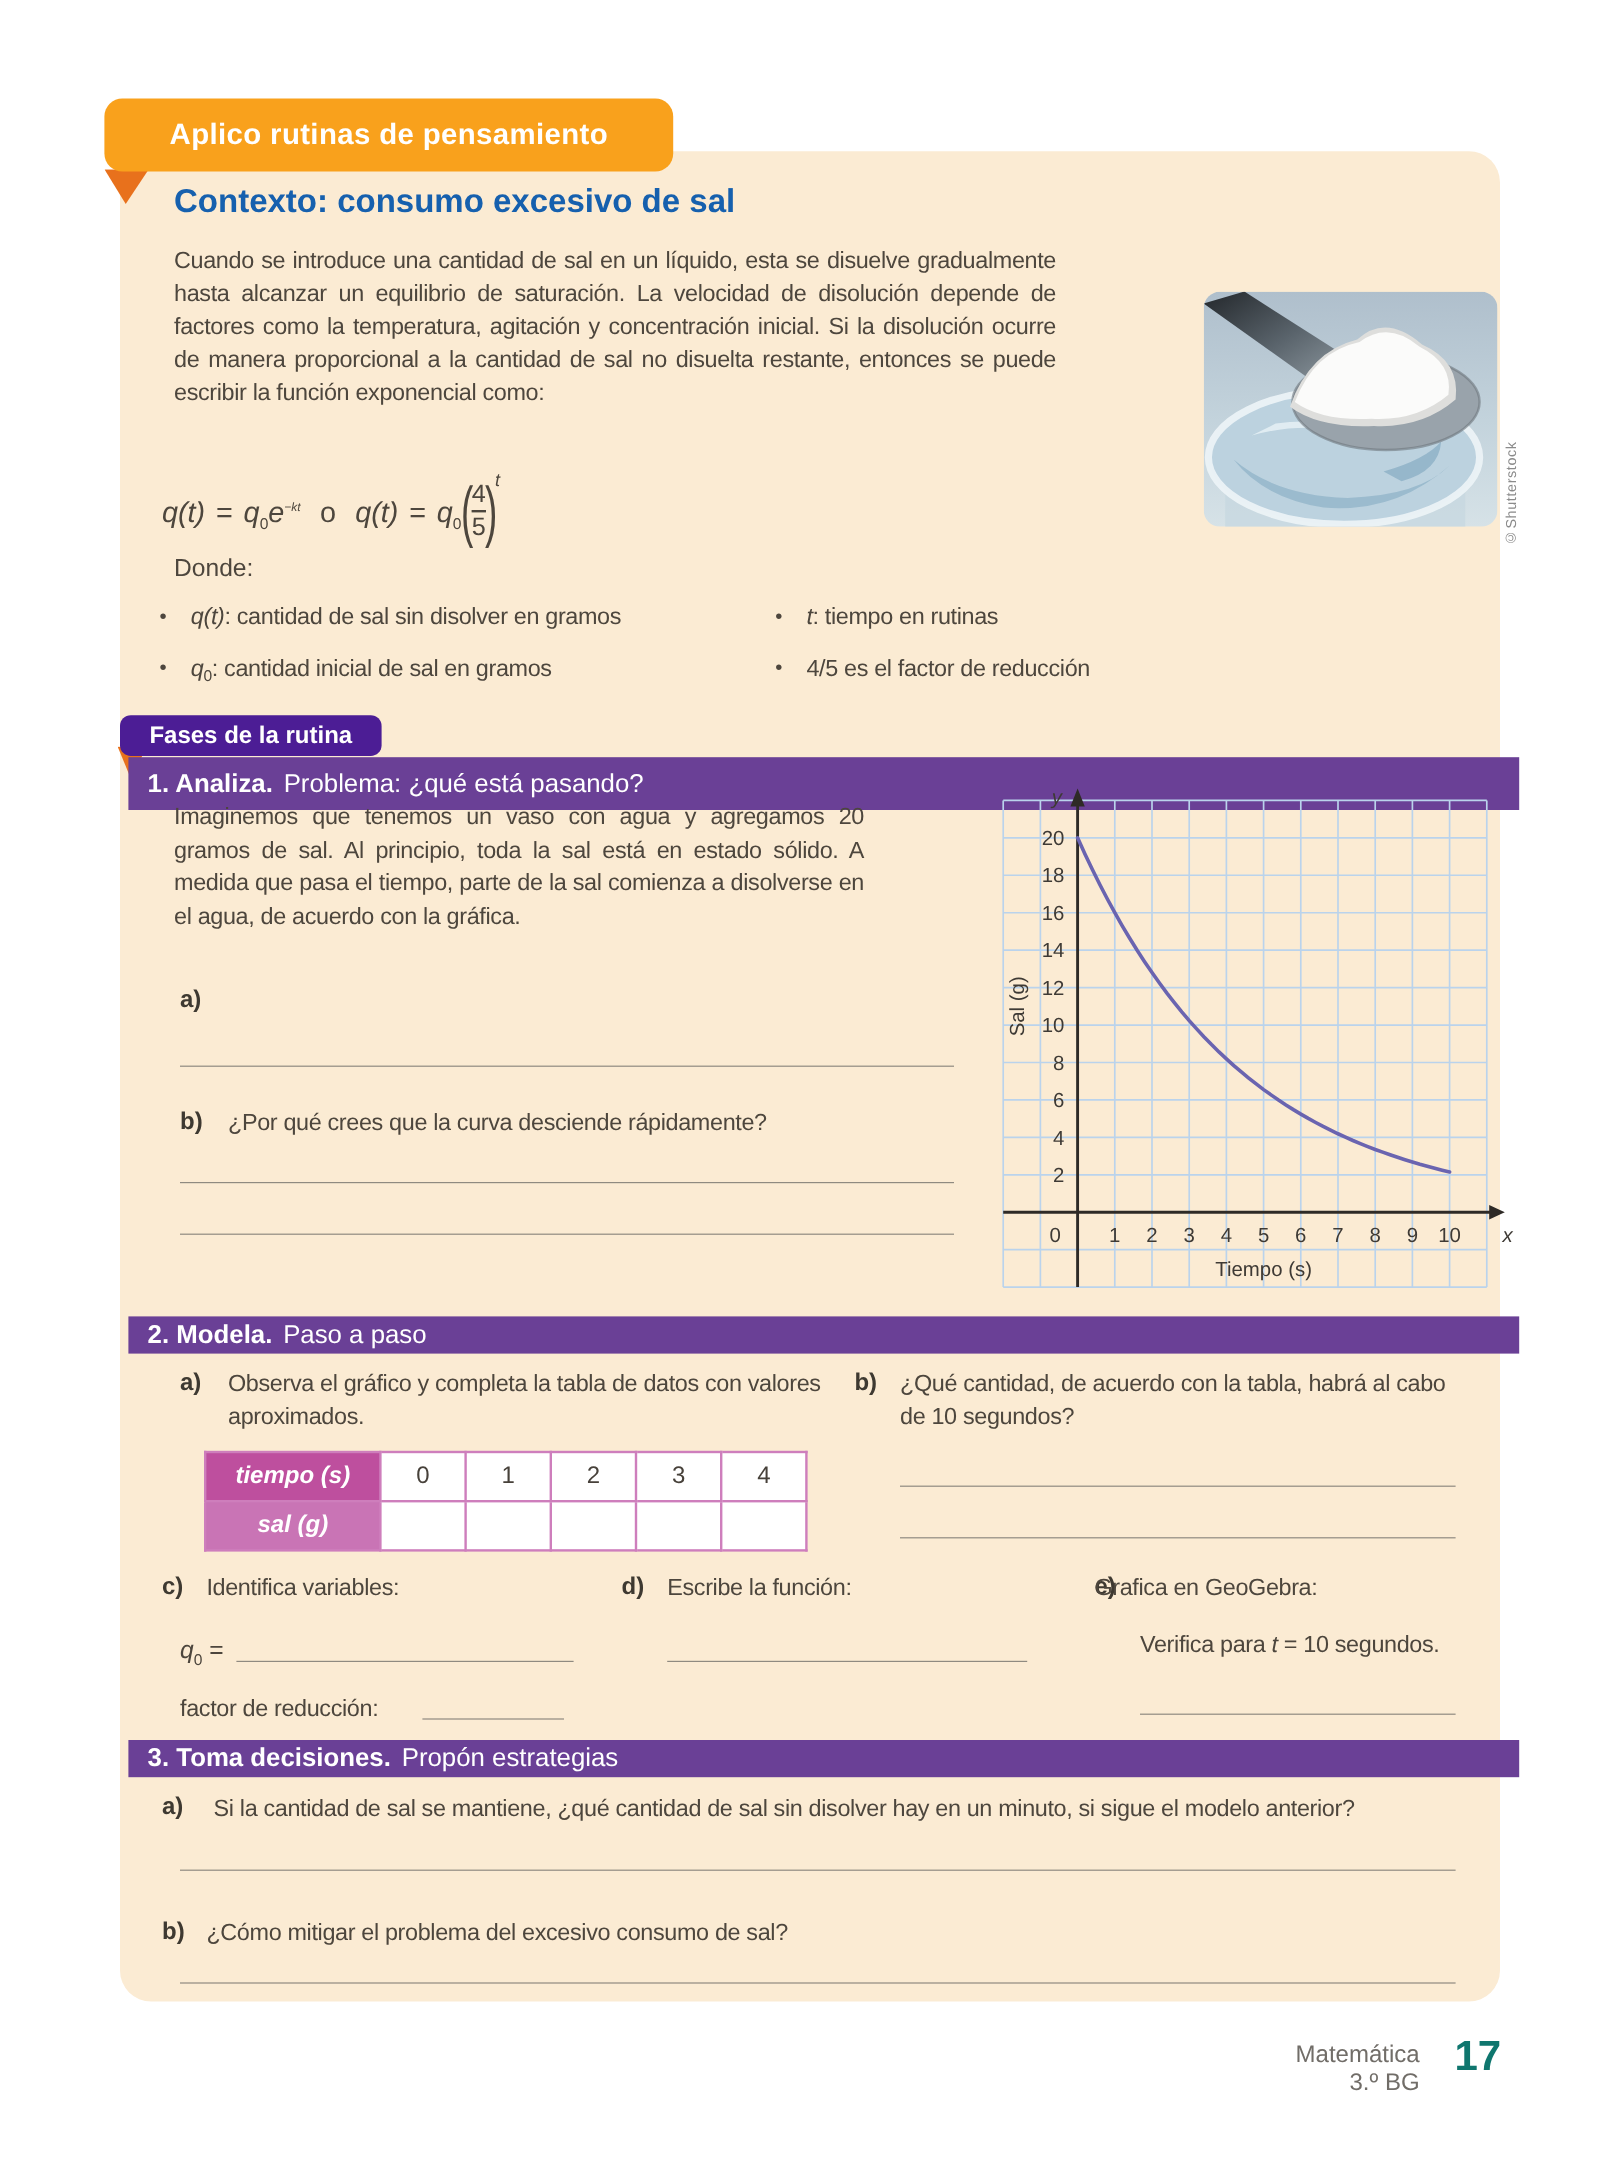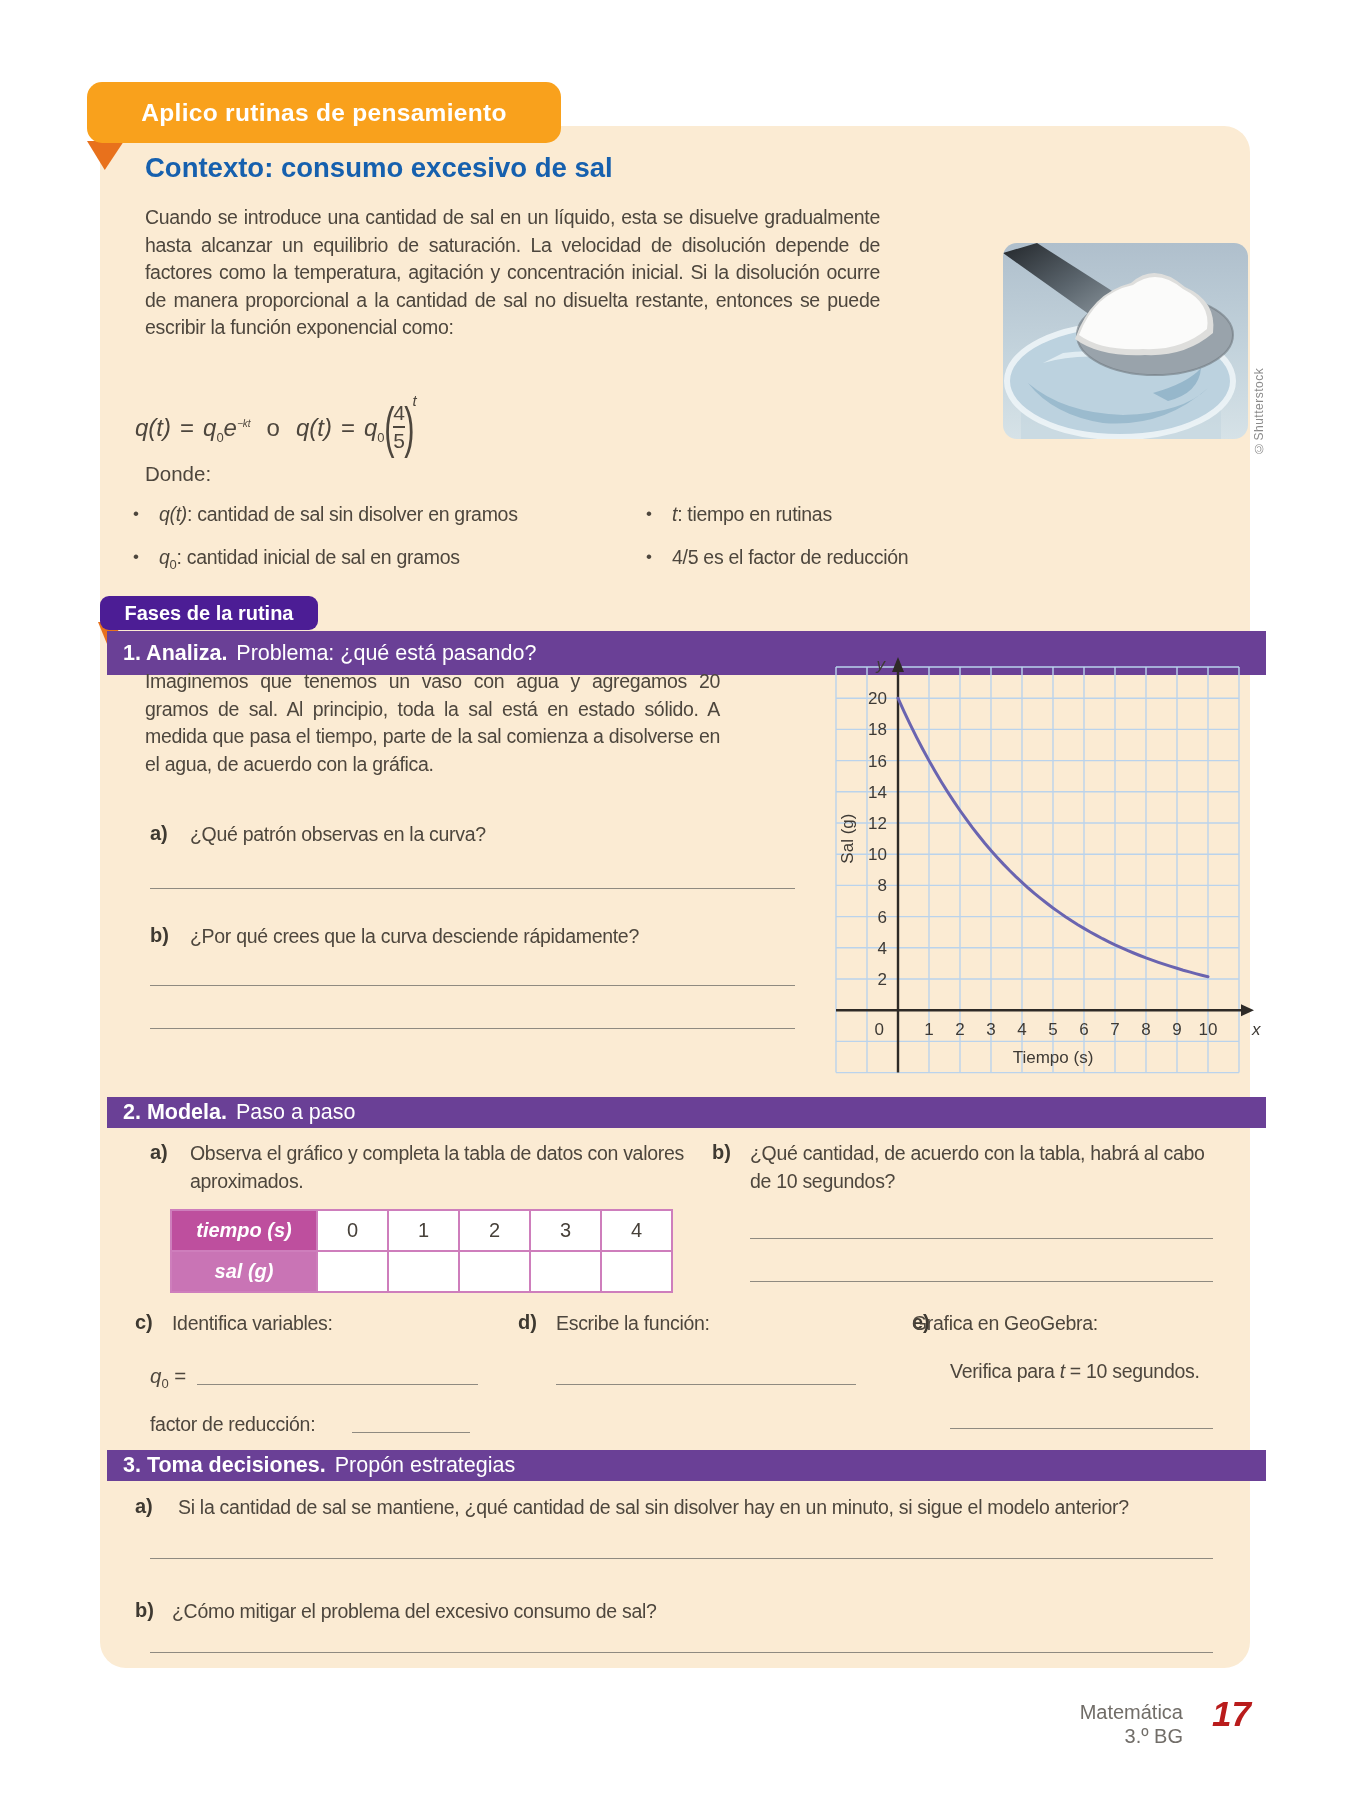--- a/index.html
+++ b/index.html
@@ -46,21 +46,21 @@
   .axis{stroke:#2E2A26;stroke-width:2.4;}
   .axisfill{fill:#2E2A26;}
   .tick{font-size:17px;fill:#3E3A35;}
   .letter{font-size:17px;fill:#3E3A35;font-style:italic;}
   .axislabel{font-size:17px;fill:#3E3A35;}
   .curve{fill:none;stroke:#6A64B0;stroke-width:3;stroke-linecap:round;}
   
   .photo{border-radius:14px;overflow:hidden;}
   .credit{font-size:12px;color:#8B8B8B;writing-mode:vertical-rl;transform:rotate(180deg);letter-spacing:.5px;}
   .brand{font-size:20px;color:#716D68;text-align:right;line-height:24px;}
-  .pagenum{font-size:35px;font-weight:bold;color:#b91c1c;font-style:italic;}
+  .pagenum{font-size:35px;font-weight:bold;color:#0f766e;}
 </style>
 </head>
 <body>
 
 <div class="page">
 
   <div class="abs panel" style="left:100px;top:126px;width:1150px;height:1542px;"></div>
 
   <div class="abs fold" style="left:87px;top:141px;width:37px;height:29px;"></div>
   <div class="abs badge main" style="left:87px;top:82px;width:474px;height:61px;">
@@ -132,21 +132,20 @@
   <div class="abs band" style="left:107px;top:631px;width:1143px;height:44px;">
     <b>1. Analiza.</b>
     <span>Problema: ¿qué está pasando?</span>
   </div>
   <div class="abs badge fases" style="left:100px;top:596px;width:218px;height:34px;">
     <span>Fases de la rutina</span>
   </div>
 
   <div class="abs txt" style="left:145px;top:668px;width:575px;">Imaginemos que tenemos un vaso con agua y agregamos 20 gramos de sal. Al principio, toda la sal está en estado sólido. A medida que pasa el tiempo, parte de la sal comienza a disolverse en el agua, de acuerdo con la gráfica.</div>
   <span class="abs lab" style="left:150px;top:822px;">a)</span>
-  <div class="abs txt nj" style="left:190px;top:821px;width:540px;">¿Qué patrón observas en la curva?</div>
   <div class="abs line" style="left:150px;top:888px;width:645px;"></div>
   <span class="abs lab" style="left:150px;top:924px;">b)</span>
   <div class="abs txt nj" style="left:190px;top:923px;width:560px;">¿Por qué crees que la curva desciende rápidamente?</div>
   <div class="abs line" style="left:150px;top:985px;width:645px;"></div>
   <div class="abs line" style="left:150px;top:1028px;width:645px;"></div>
 
   <div class="abs" style="left:835px;top:655px;">
     <svg id="graph-svg" width="430" height="436" viewBox="0 0 430 436">
         <line x1="1" y1="12" x2="1" y2="417.59999999999997" class="grid"></line>
         <line x1="32" y1="12" x2="32" y2="417.59999999999997" class="grid"></line>

